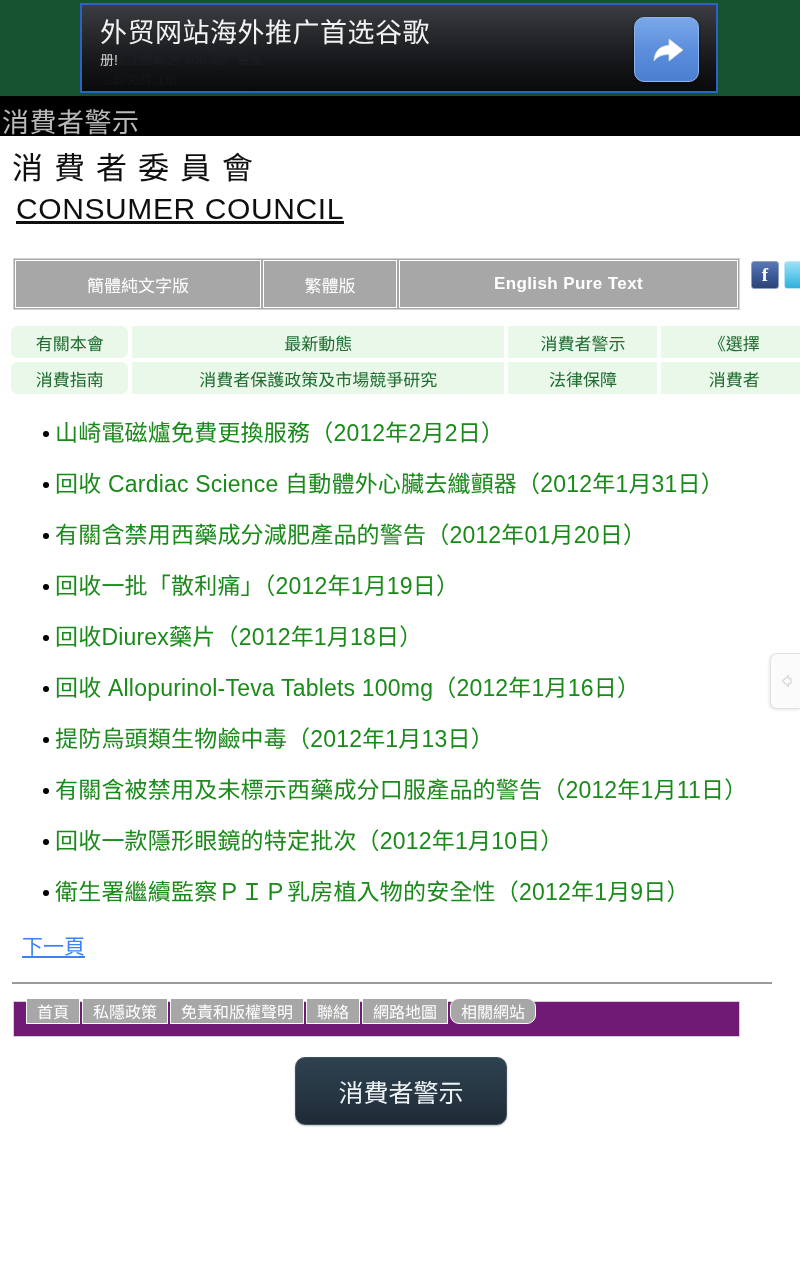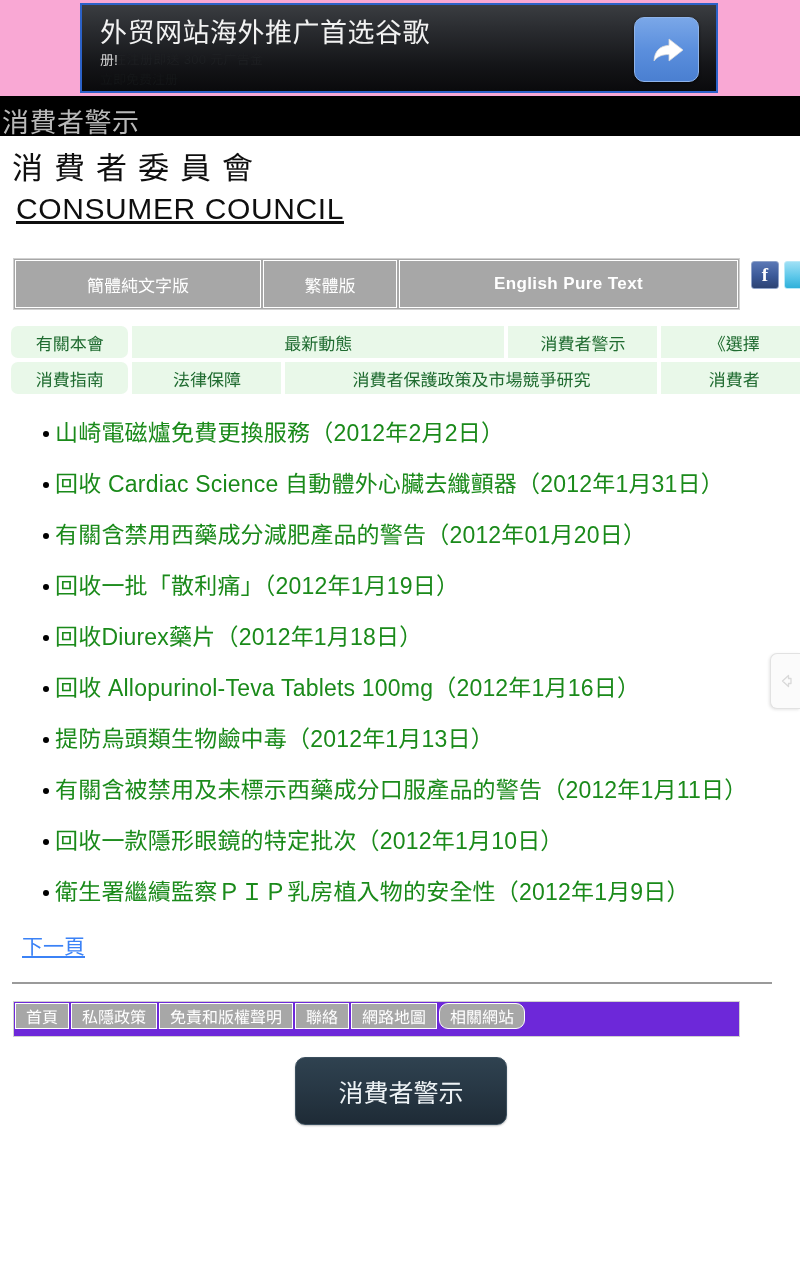--- a/index.html
+++ b/index.html
@@ -16,21 +16,21 @@
     position: relative;
     -webkit-font-smoothing: antialiased;
   }
 
   
   .ad-strip {
     position: absolute;
     left: 0; top: 0;
     width: 800px;
     height: 96px;
-    background: #f9a8d4;
+    background: #14532d;
   }
   .ad-banner {
     position: absolute;
     left: 80px; top: 3px;
     width: 638px;
     height: 90px;
     background: linear-gradient(180deg, #3a3d41 0%, #2a2c30 28%, #141518 70%, #0a0a0c 100%);
     border: 2px solid #2c62c8;
     box-sizing: border-box;
     overflow: hidden;
@@ -269,26 +269,26 @@
     height: 2px;
     background: #9a9a9a;
   }
 
   
   .footerbar {
     position: absolute;
     left: 13px; top: 1001px;
     width: 727px;
     height: 36px;
-    background: #6d28d9;
+    background: #701a75;
     border: 1px solid #d0d0d0;
     box-sizing: border-box;
     display: flex;
-    align-items: flex-start;
-    padding: 1px;
+    align-items: flex-end;
+    padding: 12px;
   }
   .foot-btn {
     background: #a7a7a7;
     border: 1px solid #ffffff;
     box-sizing: border-box;
     display: flex;
     align-items: center;
     justify-content: center;
     color: #ffffff;
     font-size: 16px;
@@ -374,22 +374,22 @@
 
 <div class="navwrap">
   <div class="nav-row">
     <div class="nav-cell nav-c1">有關本會</div>
     <div class="nav-cell nav-c2">最新動態</div>
     <div class="nav-cell nav-c3">消費者警示</div>
     <div class="nav-cell nav-c4">《選擇</div>
   </div>
   <div class="nav-row">
     <div class="nav-cell nav-c1">消費指南</div>
+    <div class="nav-cell nav-c2">消費者保護政策及市場競爭研究</div>
     <div class="nav-cell nav-c3">法律保障</div>
-    <div class="nav-cell nav-c2">消費者保護政策及市場競爭研究</div>
     <div class="nav-cell nav-c4">消費者</div>
   </div>
 </div>
 
 <ul class="alert-list">
   <li class="alert-item"><a class="alert-link">山崎電磁爐免費更換服務（2012年2月2日）</a></li>
   <li class="alert-item"><a class="alert-link">回收 Cardiac Science 自動體外心臟去纖顫器（2012年1月31日）</a></li>
   <li class="alert-item"><a class="alert-link">有關含禁用西藥成分減肥產品的警告（2012年01月20日）</a></li>
   <li class="alert-item"><a class="alert-link">回收一批「散利痛」（2012年1月19日）</a></li>
   <li class="alert-item"><a class="alert-link">回收Diurex藥片（2012年1月18日）</a></li>

